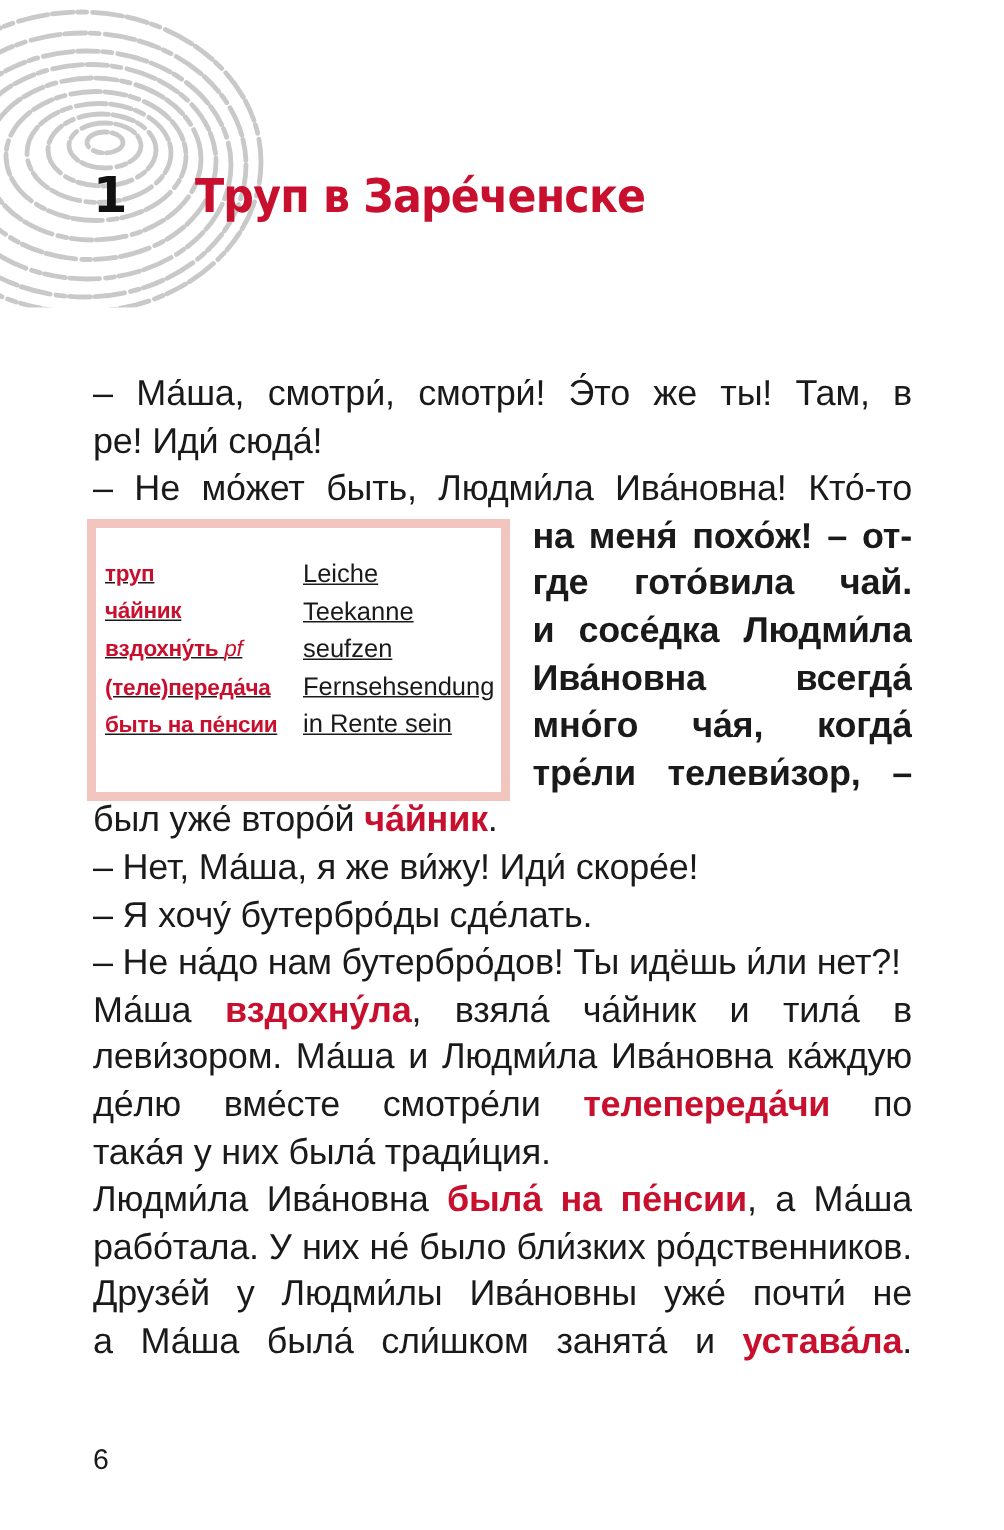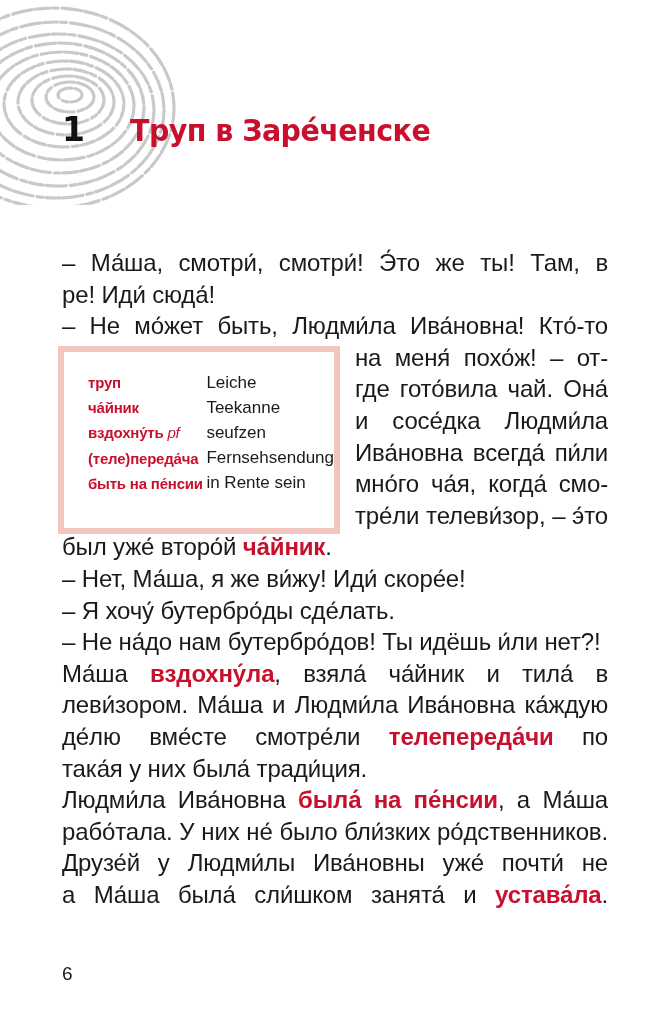--- a/index.html
+++ b/index.html
@@ -19,27 +19,27 @@
       font-family: "DejaVu Sans", sans-serif; font-weight: bold; font-size: 31px;
       color: #c8102e; letter-spacing: -0.6px; transform: scaleX(0.92); transform-origin: left;
       white-space: nowrap;
     }
     .text-block {
       position: absolute; left: 62px; top: 247px; width: 546px;
       font-size: 24px; line-height: 31.6px; letter-spacing: -0.15px;
     }
     .line { display: block; height: 31.6px; white-space: nowrap; }
     .line.justify { text-align: justify; text-align-last: justify; white-space: normal; overflow: hidden; }
-    .line.right-col { margin-left: 293px; width: 253px; }
+    .line.right-col { margin-left: 293px; width: 253px; font-weight: bold; }
     .kw { color: #c8102e; font-weight: bold; }
     .vocab-box {
       position: absolute; left: 58px; top: 346px; width: 270px; height: 176px;
       border: 6px solid #f2c6be; background: #fff; box-sizing: content-box;
     }
-    .vocab-table { position: absolute; left: 24px; top: 18px; border-collapse: collapse; }
+    .vocab-table { position: absolute; left: 6px; top: 18px; border-collapse: collapse; text-decoration: underline; }
     .vocab-table td { padding: 0; height: 25.2px; font-size: 17px; vertical-align: middle; white-space: nowrap; }
     .vocab-table td.ru { color: #c8102e; font-weight: bold; width: 132px; font-size: 15px; letter-spacing: -0.2px; }
     .vocab-table td.ru i { font-weight: normal; font-style: italic; margin-top: 16px; }
     .vocab-table td.de { color: #1a1a1a; }
     .page-number { position: absolute; left: 62px; top: 963px; font-size: 19px; color: #1a1a1a; }
   </style>
 </head>
 <body>
 
 <svg class="fingerprint" viewBox="0 0 190 205" xmlns="http://www.w3.org/2000/svg">

